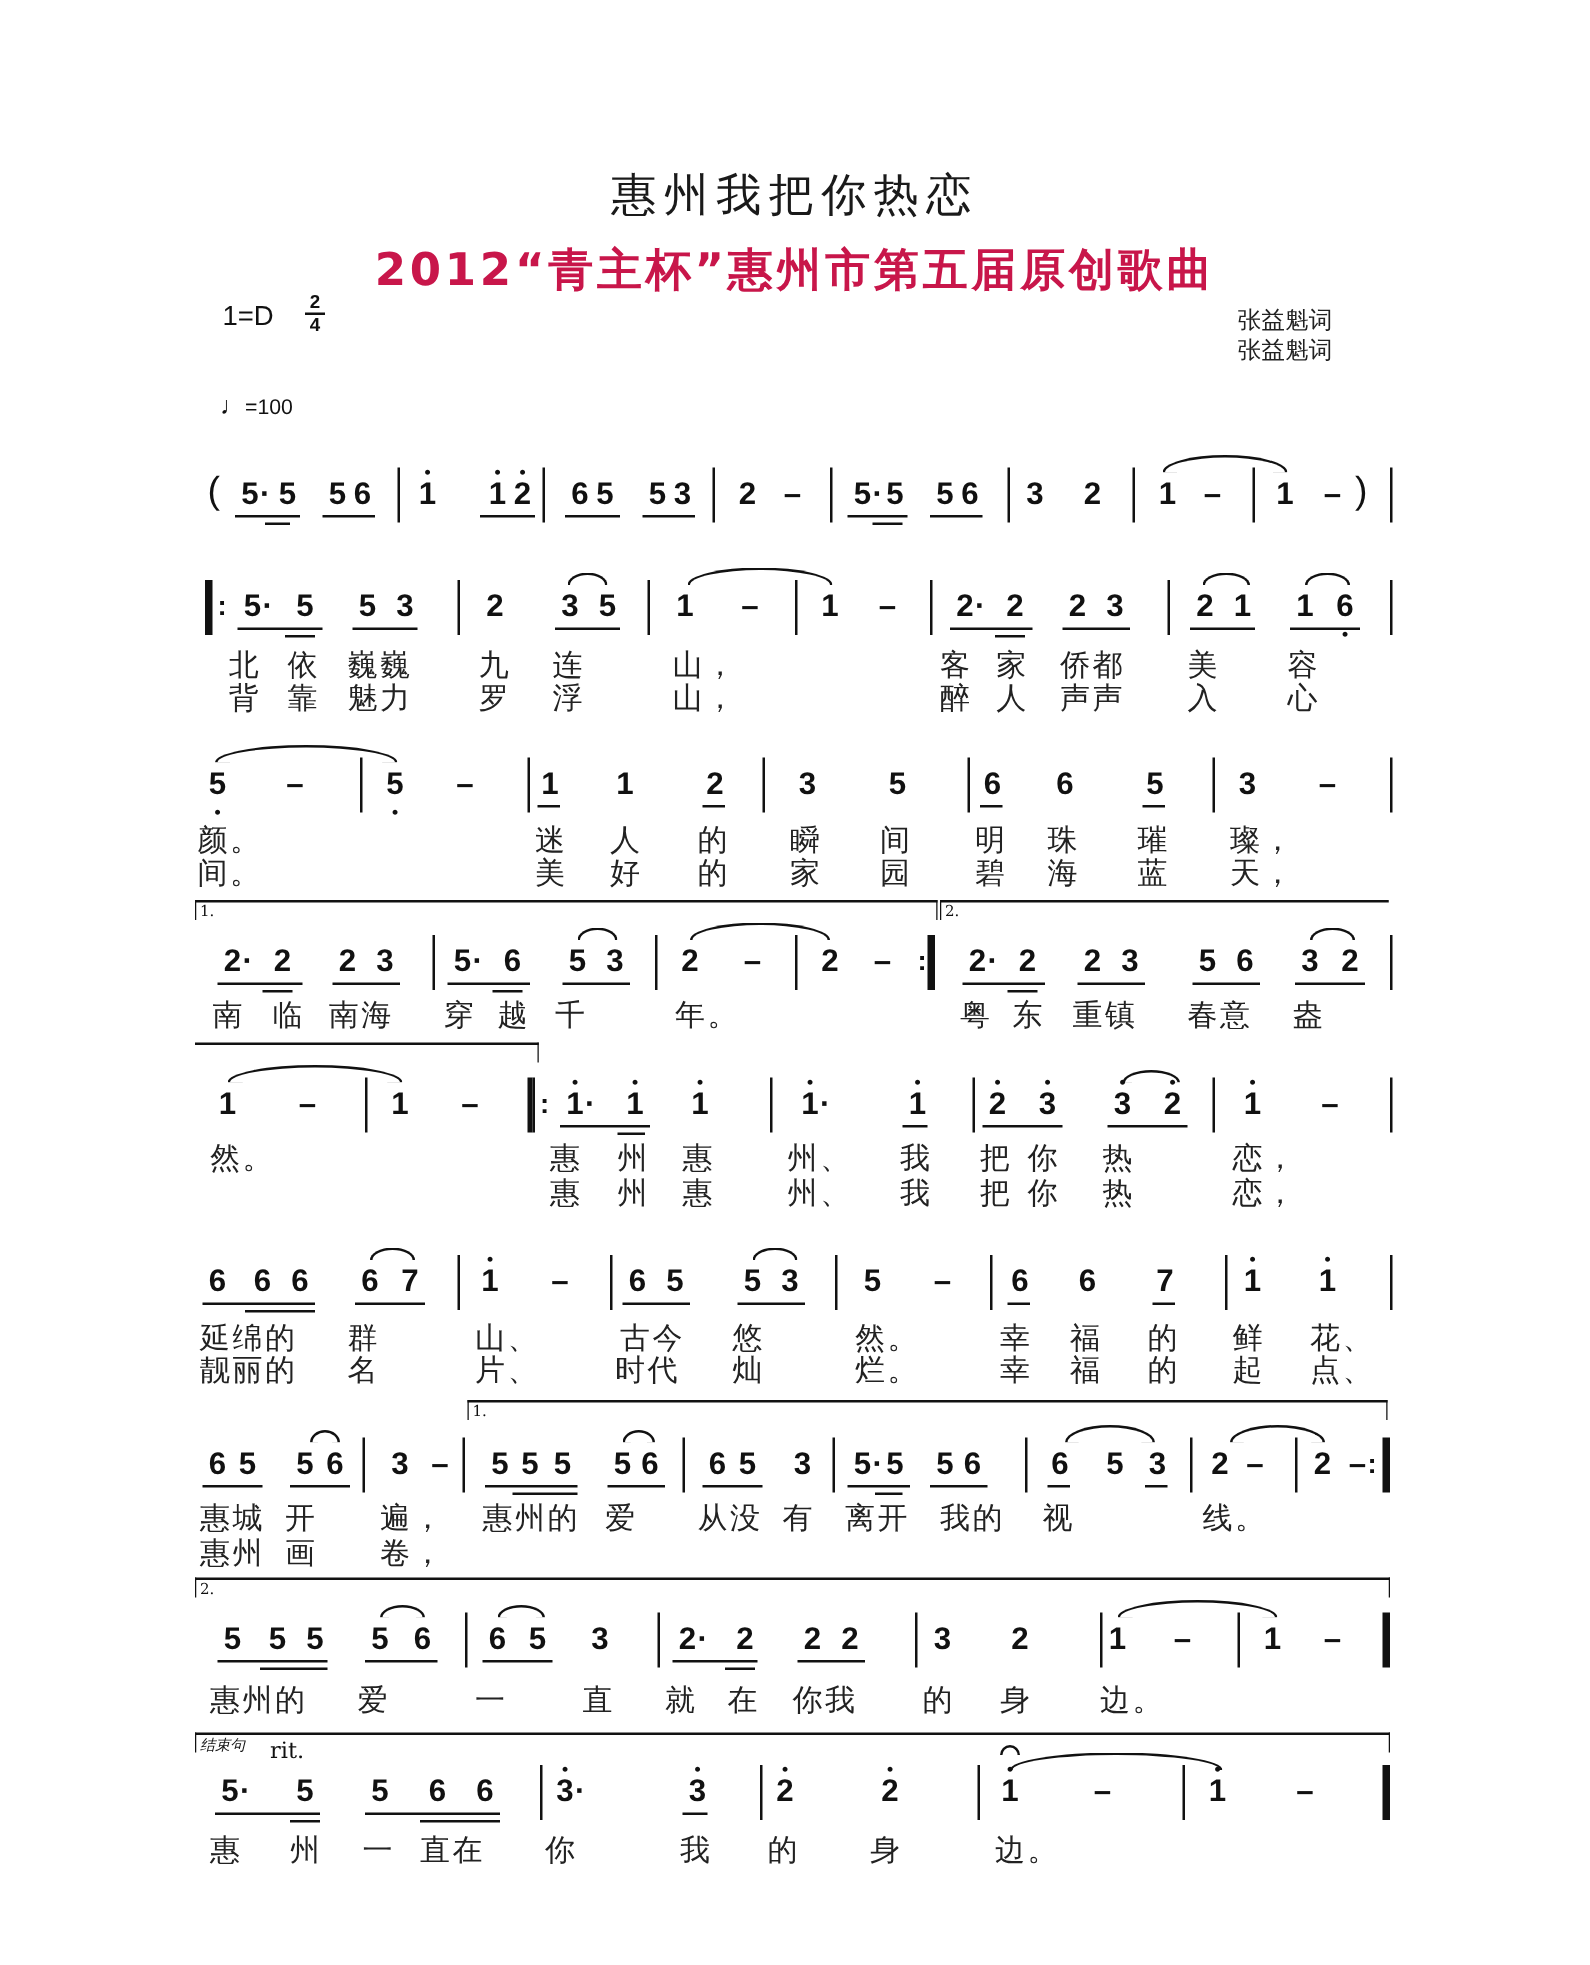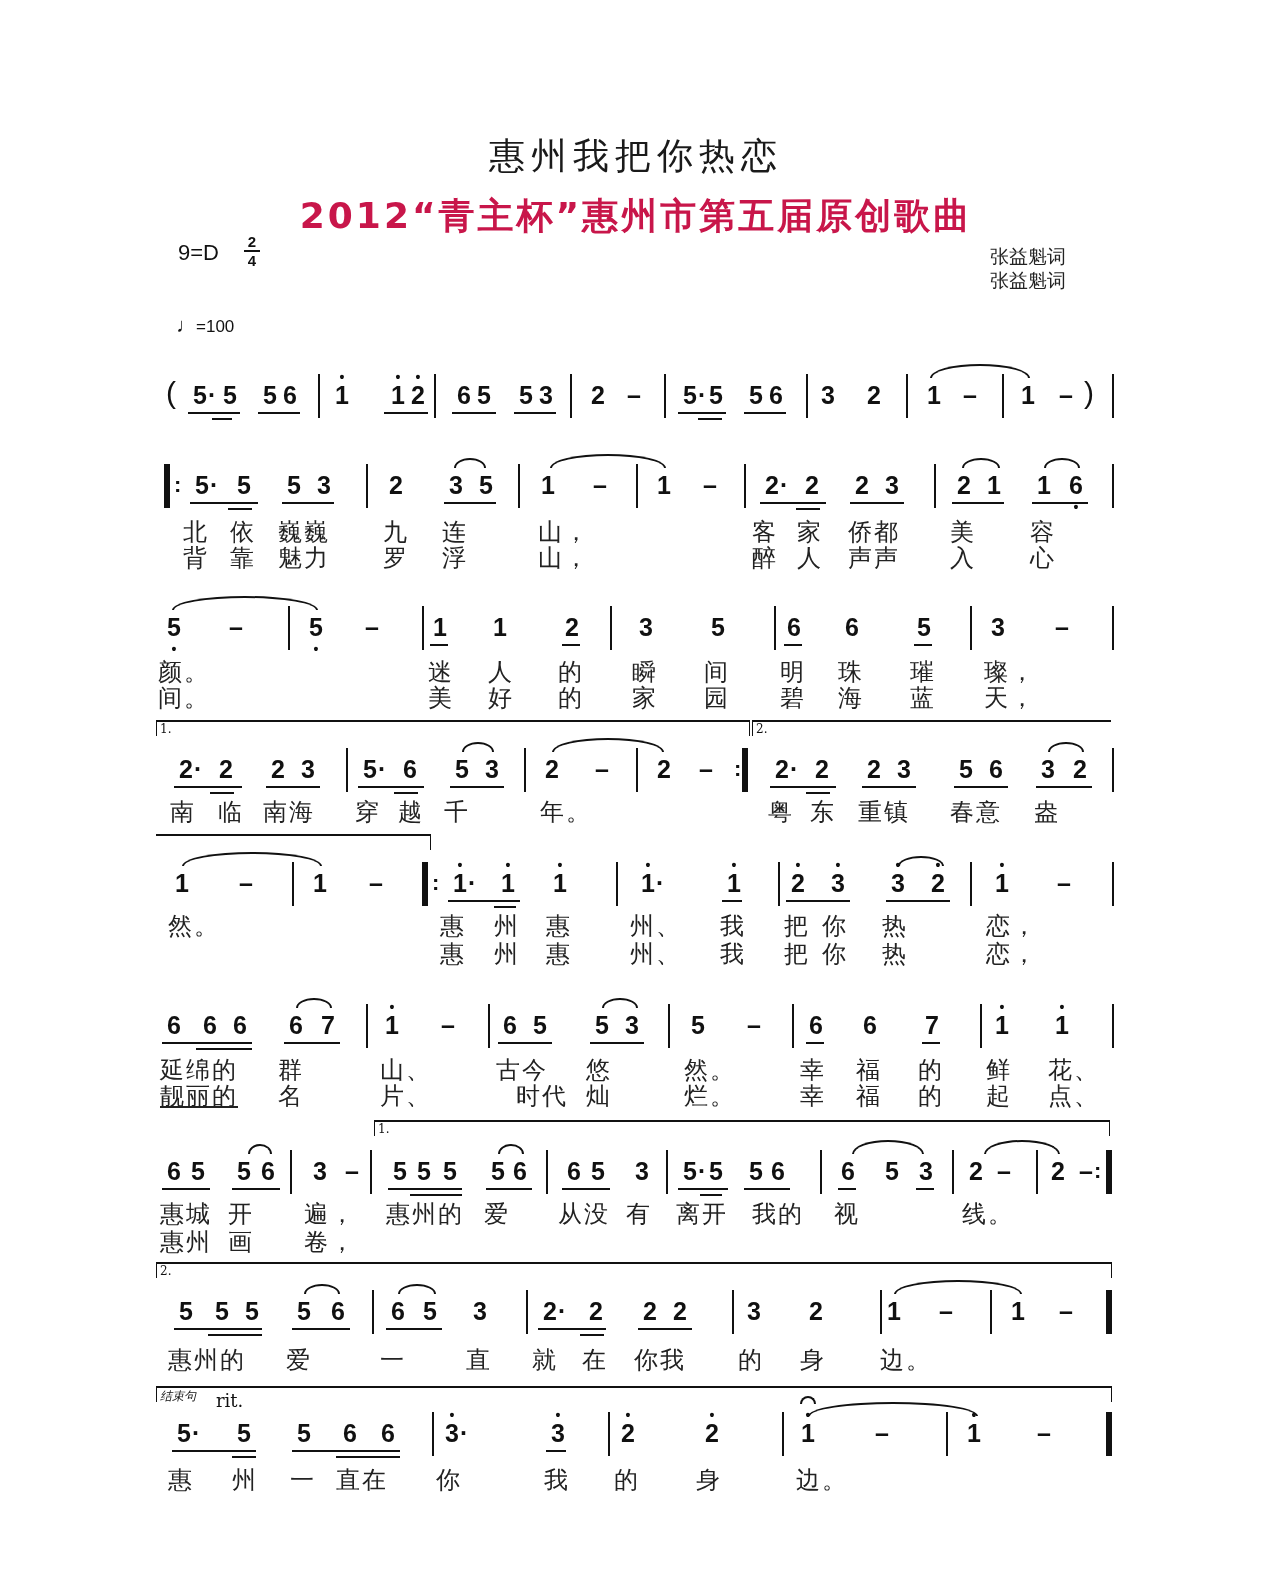--- a/index.html
+++ b/index.html
@@ -25,21 +25,21 @@
   .vlabel{position:absolute;font-family:"DejaVu Serif",serif;font-size:12px;}
   .rep{position:absolute;font-family:"Liberation Sans",sans-serif;font-weight:bold;font-size:22px;}
   .paren{position:absolute;font-family:"Liberation Sans",sans-serif;font-size:30px;}
 </style>
 </head>
 <body>
 
 <div>
   <div class="title">惠州我把你热恋</div>
   <div class="subtitle">2012“青主杯”惠州市第五届原创歌曲</div>
-  <div class="key">9=D</div>
+  <div class="key">1=D</div>
   <div class="timesig">
     <div>2</div>
     <div class="bar"></div>
     <div>4</div>
   </div>
   <div class="credits">
     <div>张益魁词</div>
     <div>张益魁词</div>
   </div>
   <div class="tempo">
@@ -349,24 +349,24 @@
         <div class="lyr" style="left: 278px; top: 46px; letter-spacing: 2px;">群</div>
         <div class="lyr" style="left: 380px; top: 46px; letter-spacing: 2px;">山、</div>
         <div class="lyr" style="left: 496px; top: 46px; letter-spacing: 2px;">古今</div>
         <div class="lyr" style="left: 586px; top: 46px; letter-spacing: 2px;">悠</div>
         <div class="lyr" style="left: 684px; top: 46px; letter-spacing: 2px;">然。</div>
         <div class="lyr" style="left: 800px; top: 46px; letter-spacing: 2px;">幸</div>
         <div class="lyr" style="left: 856px; top: 46px; letter-spacing: 2px;">福</div>
         <div class="lyr" style="left: 918px; top: 46px; letter-spacing: 2px;">的</div>
         <div class="lyr" style="left: 986px; top: 46px; letter-spacing: 2px;">鲜</div>
         <div class="lyr" style="left: 1048px; top: 46px; letter-spacing: 2px;">花、</div>
-        <div class="lyr" style="left: 160px; top: 72px; letter-spacing: 2px; text-decoration: underline;">靓丽的</div>
+        <div class="lyr" style="left: 160px; top: 72px; letter-spacing: 2px;">靓丽的</div>
         <div class="lyr" style="left: 278px; top: 72px; letter-spacing: 2px;">名</div>
         <div class="lyr" style="left: 380px; top: 72px; letter-spacing: 2px;">片、</div>
-        <div class="lyr" style="left: 516px; top: 72px; letter-spacing: 2px;">时代</div>
+        <div class="lyr" style="left: 492px; top: 72px; letter-spacing: 2px;">时代</div>
         <div class="lyr" style="left: 586px; top: 72px; letter-spacing: 2px;">灿</div>
         <div class="lyr" style="left: 684px; top: 72px; letter-spacing: 2px;">烂。</div>
         <div class="lyr" style="left: 800px; top: 72px; letter-spacing: 2px;">幸</div>
         <div class="lyr" style="left: 856px; top: 72px; letter-spacing: 2px;">福</div>
         <div class="lyr" style="left: 918px; top: 72px; letter-spacing: 2px;">的</div>
         <div class="lyr" style="left: 986px; top: 72px; letter-spacing: 2px;">起</div>
         <div class="lyr" style="left: 1048px; top: 72px; letter-spacing: 2px;">点、</div>
       </div>
       <div class="sys" style="top: 1156px; height: 120px;">
         <div class="n" style="left: 162px; top: 0px;"><span>6</span></div>

